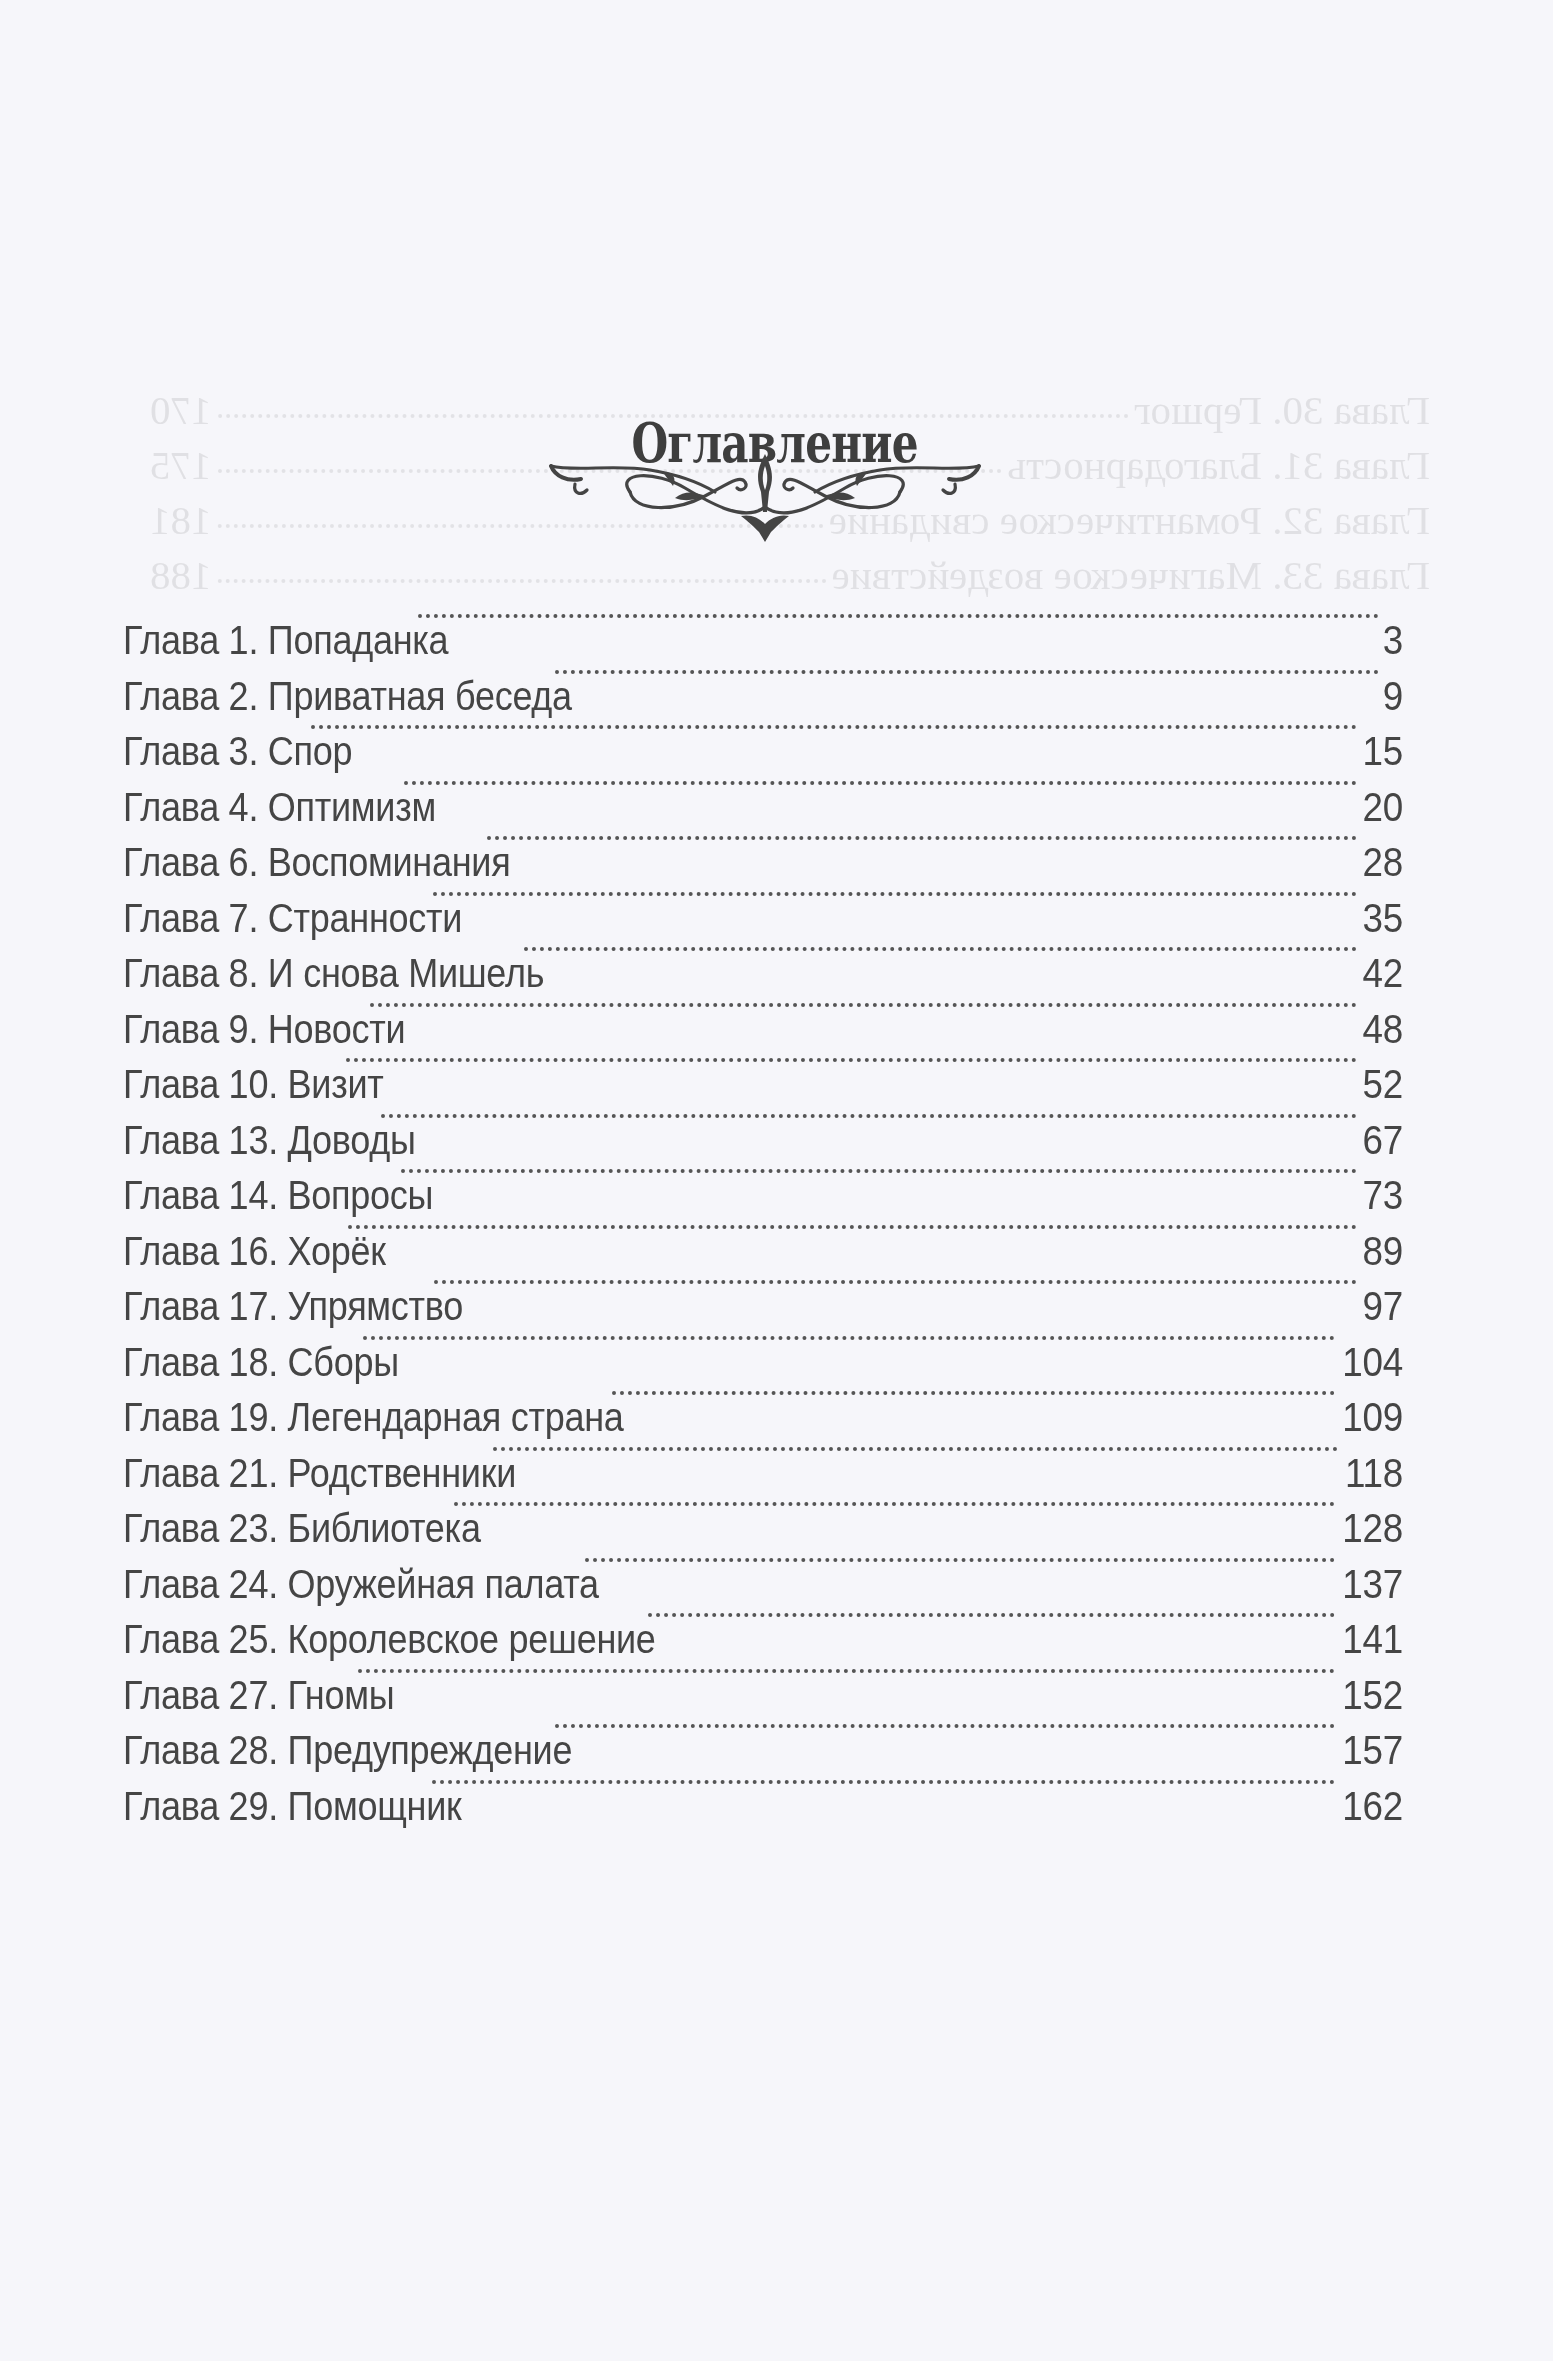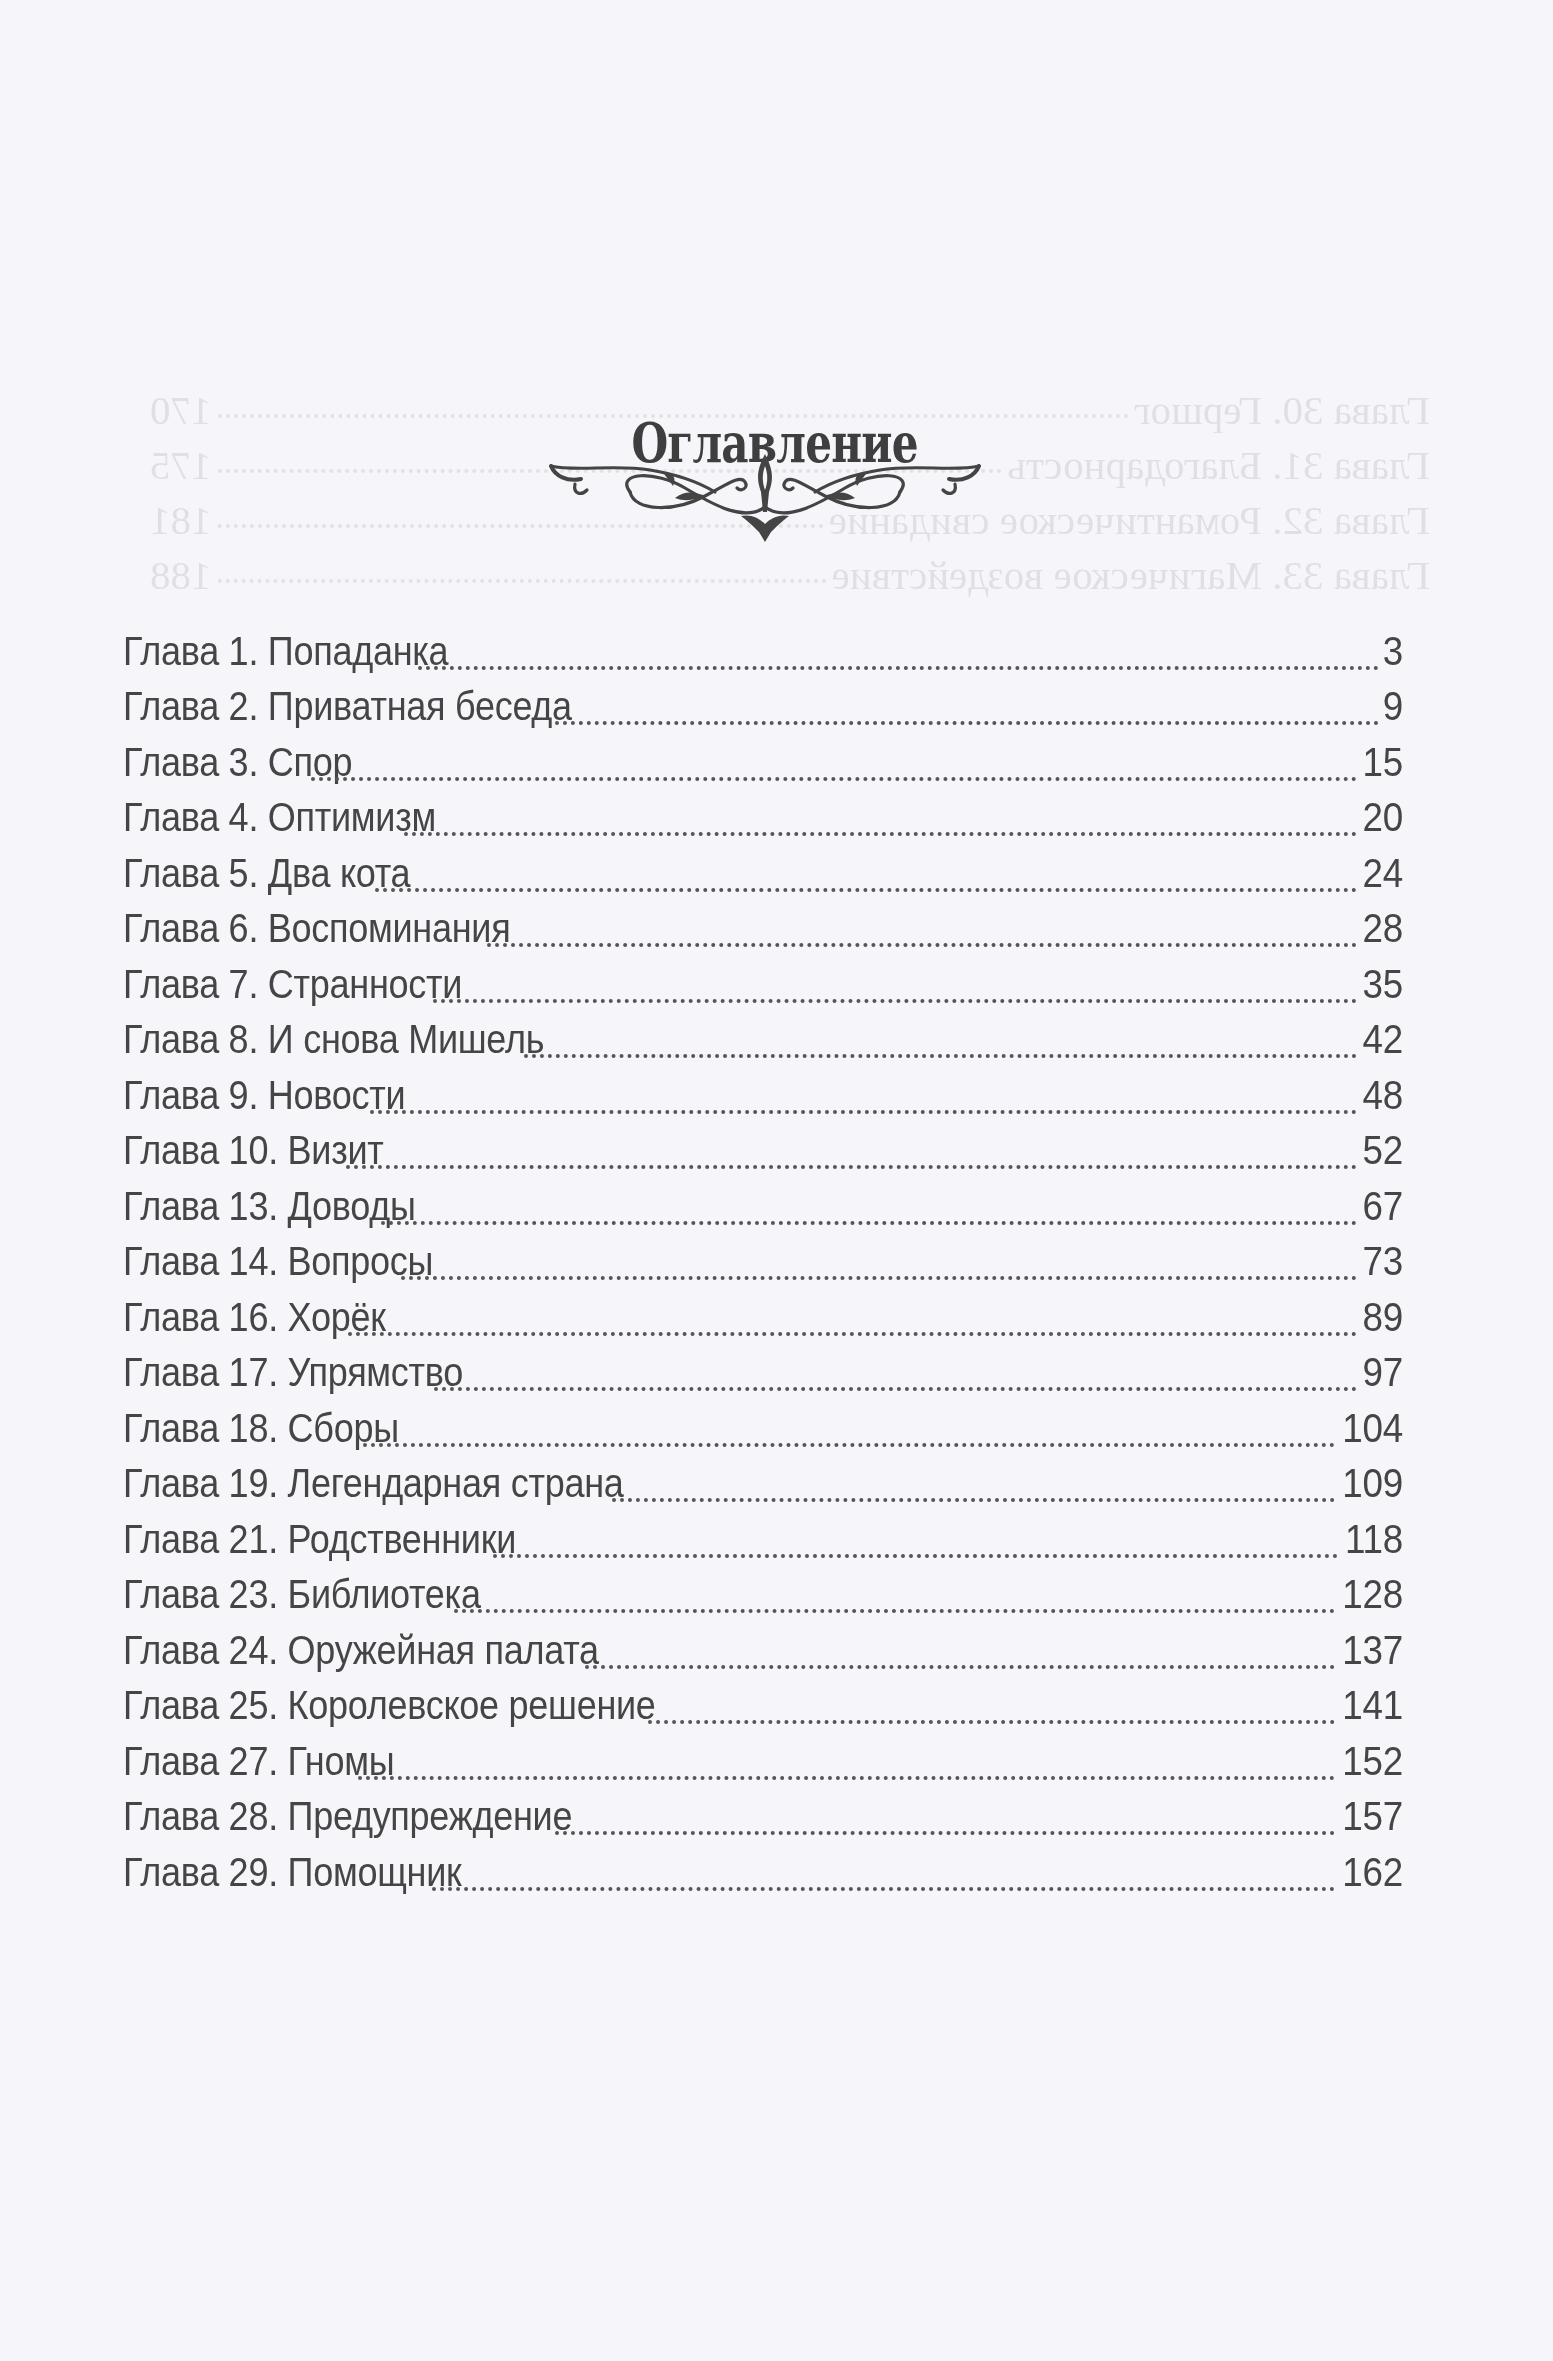--- a/index.html
+++ b/index.html
@@ -73,21 +73,21 @@
     }
 
     .toc {
       position: absolute;
       left: 123px;
       top: 618px;
       width: 1280px;
     }
     .toc-row {
       display: flex;
-      align-items: flex-end;
+      align-items: flex-start;
       height: 55.5px;
       font-family: "Liberation Sans", "DejaVu Sans", sans-serif;
       font-size: 40px;
       letter-spacing: -0.3px;
       white-space: nowrap;
       color: #454545;
       transform-origin: left center;
     }
     .toc-row .label {
       flex: 0 0 auto;
@@ -186,25 +186,20 @@
       <span class="label">Глава 3. Спор</span>
       <span class="leader"></span>
       <span class="page-num">15</span>
     </div>
     <div class="toc-row">
       <span class="label">Глава 4. Оптимизм</span>
       <span class="leader"></span>
       <span class="page-num">20</span>
     </div>
     <div class="toc-row">
-      <span class="label">Глава 5. Два кота</span>
-      <span class="leader"></span>
-      <span class="page-num">24</span>
-    </div>
-    <div class="toc-row">
       <span class="label">Глава 6. Воспоминания</span>
       <span class="leader"></span>
       <span class="page-num">28</span>
     </div>
     <div class="toc-row">
       <span class="label">Глава 7. Странности</span>
       <span class="leader"></span>
       <span class="page-num">35</span>
     </div>
     <div class="toc-row">

